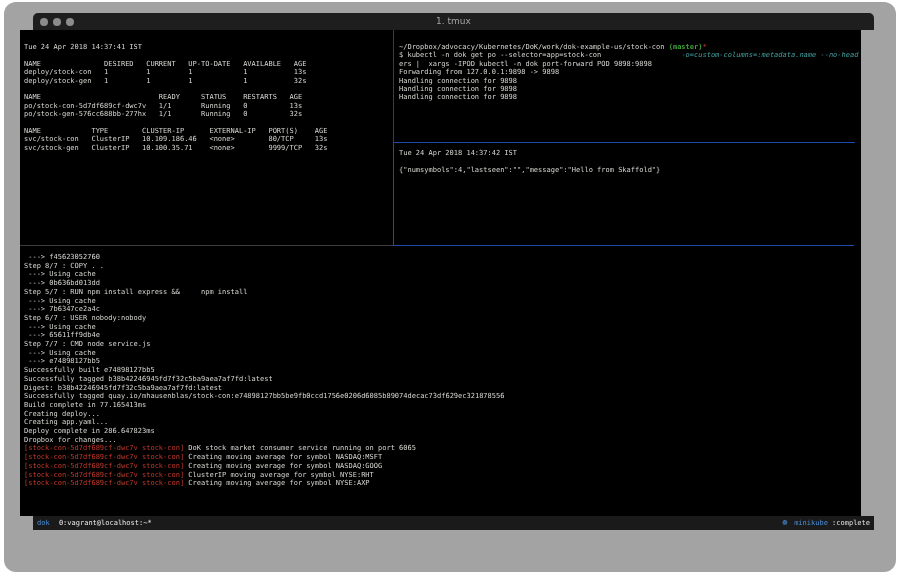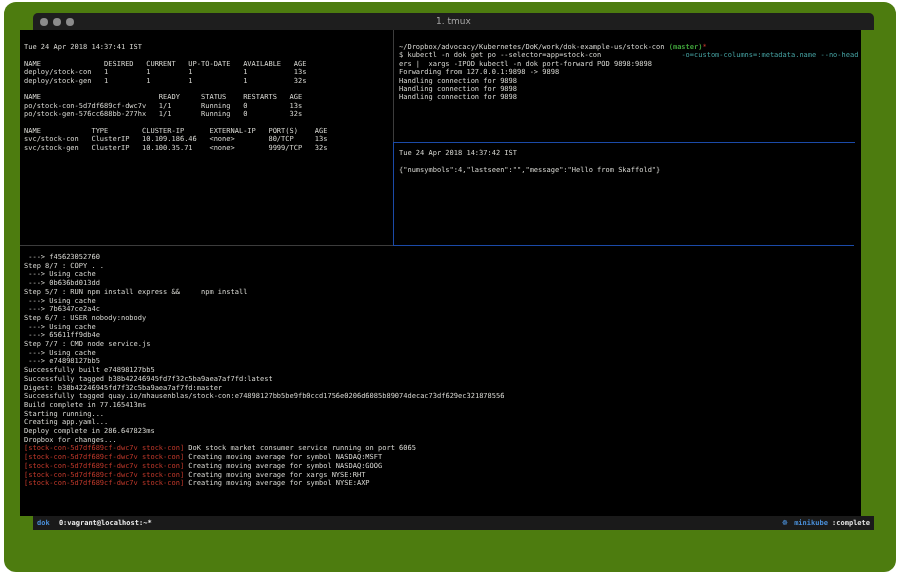--- a/index.html
+++ b/index.html
@@ -1,19 +1,19 @@
 <!DOCTYPE html>
 <html><head>
 <meta charset="utf-8">
 <style>
   * { margin:0; padding:0; box-sizing:border-box; }
   html,body { width:900px; height:574px; background:#ffffff; overflow:hidden;
               font-family:"DejaVu Sans Mono", monospace; }
   .screen { position:absolute; left:4px; top:2px; width:892px; height:570px;
-            background:#4d7c0f; border-radius:12px; overflow:hidden; }
+            background:#a3a3a3; border-radius:12px; overflow:hidden; }
 
   
   .titlebar { position:absolute; left:29px; top:11px; width:841px; height:17px;
               background:#1e1e1e; border-radius:5px 5px 0 0; }
   .lights { position:absolute; left:7px; top:4.5px; display:flex; gap:5px; }
   .light { width:8px; height:8px; border-radius:50%; background:#8c8c8c; display:inline-block; }
   .title { text-align:center; line-height:17px; color:#a3a3a3; font-size:9px;
            font-family:"DejaVu Sans", sans-serif; }
 
   
@@ -32,26 +32,26 @@
   #vd-top  { left:373px; top:0;     height:112px; }
   #vd-bot  { left:373px; top:112px; height:104px; }
   #hd-top  { left:373px; top:112px; width:462px; }
   #hd-bot-l{ left:0;     top:215px; width:373px; }
   #hd-bot-r{ left:373px; top:215px; width:461px; }
 
   
   .c-fg    { color:#d8d8d3; }
   .c-red   { color:#c2392b; }
   .c-green { color:#3fa13a;font-weight:bold; }
-  .c-cyan  { color:#45a3a3; }
+  .c-cyan  { color:#45a3a3;font-style:italic; }
 
   
   .statusbar { position:absolute; left:29px; top:514px; width:841px; height:14px;
                background:#1a1a1a; display:flex; justify-content:space-between;
-               align-items:center; padding:0 4px; font-size:7px; font-weight:bold;
+               align-items:center; padding:0 4px; font-size:7px; font-weight:normal;
                line-height:14px; }
   .sb-session { color:#4a8fd8; }
   .sb-window  { color:#ececec; margin-left:5px; }
   .sb-k8s     { color:#4a8fd8; font-family:"DejaVu Sans", sans-serif; margin-right:2px; }
   .sb-ctx     { color:#4a8fd8; }
   .sb-ns      { color:#e2e2e2; }
 </style>
 </head>
 <body>
 
@@ -101,31 +101,31 @@
 <span class="c-fg"> ---&gt; Using cache</span>
 <span class="c-fg"> ---&gt; 7b6347ce2a4c</span>
 <span class="c-fg">Step 6/7 : USER nobody:nobody</span>
 <span class="c-fg"> ---&gt; Using cache</span>
 <span class="c-fg"> ---&gt; 65611ff9db4e</span>
 <span class="c-fg">Step 7/7 : CMD node service.js</span>
 <span class="c-fg"> ---&gt; Using cache</span>
 <span class="c-fg"> ---&gt; e74898127bb5</span>
 <span class="c-fg">Successfully built e74898127bb5</span>
 <span class="c-fg">Successfully tagged b38b42246945fd7f32c5ba9aea7af7fd:latest</span>
-<span class="c-fg">Digest: b38b42246945fd7f32c5ba9aea7af7fd:master</span>
+<span class="c-fg">Digest: b38b42246945fd7f32c5ba9aea7af7fd:latest</span>
 <span class="c-fg">Successfully tagged quay.io/mhausenblas/stock-con:e74898127bb5be9fb0ccd1756e0206d6085b89074decac73df629ec321878556</span>
 <span class="c-fg">Build complete in 77.165413ms</span>
-<span class="c-fg">Starting running...</span>
+<span class="c-fg">Creating deploy...</span>
 <span class="c-fg">Creating app.yaml...</span>
 <span class="c-fg">Deploy complete in 286.647823ms</span>
 <span class="c-fg">Dropbox for changes...</span>
 <span class="c-red">[stock-con-5d7df689cf-dwc7v stock-con]</span><span class="c-fg"> DoK stock market consumer service running on port 6065</span>
 <span class="c-red">[stock-con-5d7df689cf-dwc7v stock-con]</span><span class="c-fg"> Creating moving average for symbol NASDAQ:MSFT</span>
 <span class="c-red">[stock-con-5d7df689cf-dwc7v stock-con]</span><span class="c-fg"> Creating moving average for symbol NASDAQ:GOOG</span>
-<span class="c-red">[stock-con-5d7df689cf-dwc7v stock-con]</span><span class="c-fg"> Creating moving average for xargs NYSE:RHT</span>
+<span class="c-red">[stock-con-5d7df689cf-dwc7v stock-con]</span><span class="c-fg"> ClusterIP moving average for symbol NYSE:RHT</span>
 <span class="c-red">[stock-con-5d7df689cf-dwc7v stock-con]</span><span class="c-fg"> Creating moving average for symbol NYSE:AXP</span>
 </pre>
 
     <div class="vd gray" id="vd-top"></div>
     <div class="vd blue" id="vd-bot"></div>
     <div class="hd blue" id="hd-top"></div>
     <div class="hd gray" id="hd-bot-l"></div>
     <div class="hd blue" id="hd-bot-r"></div>
   </div>
 

